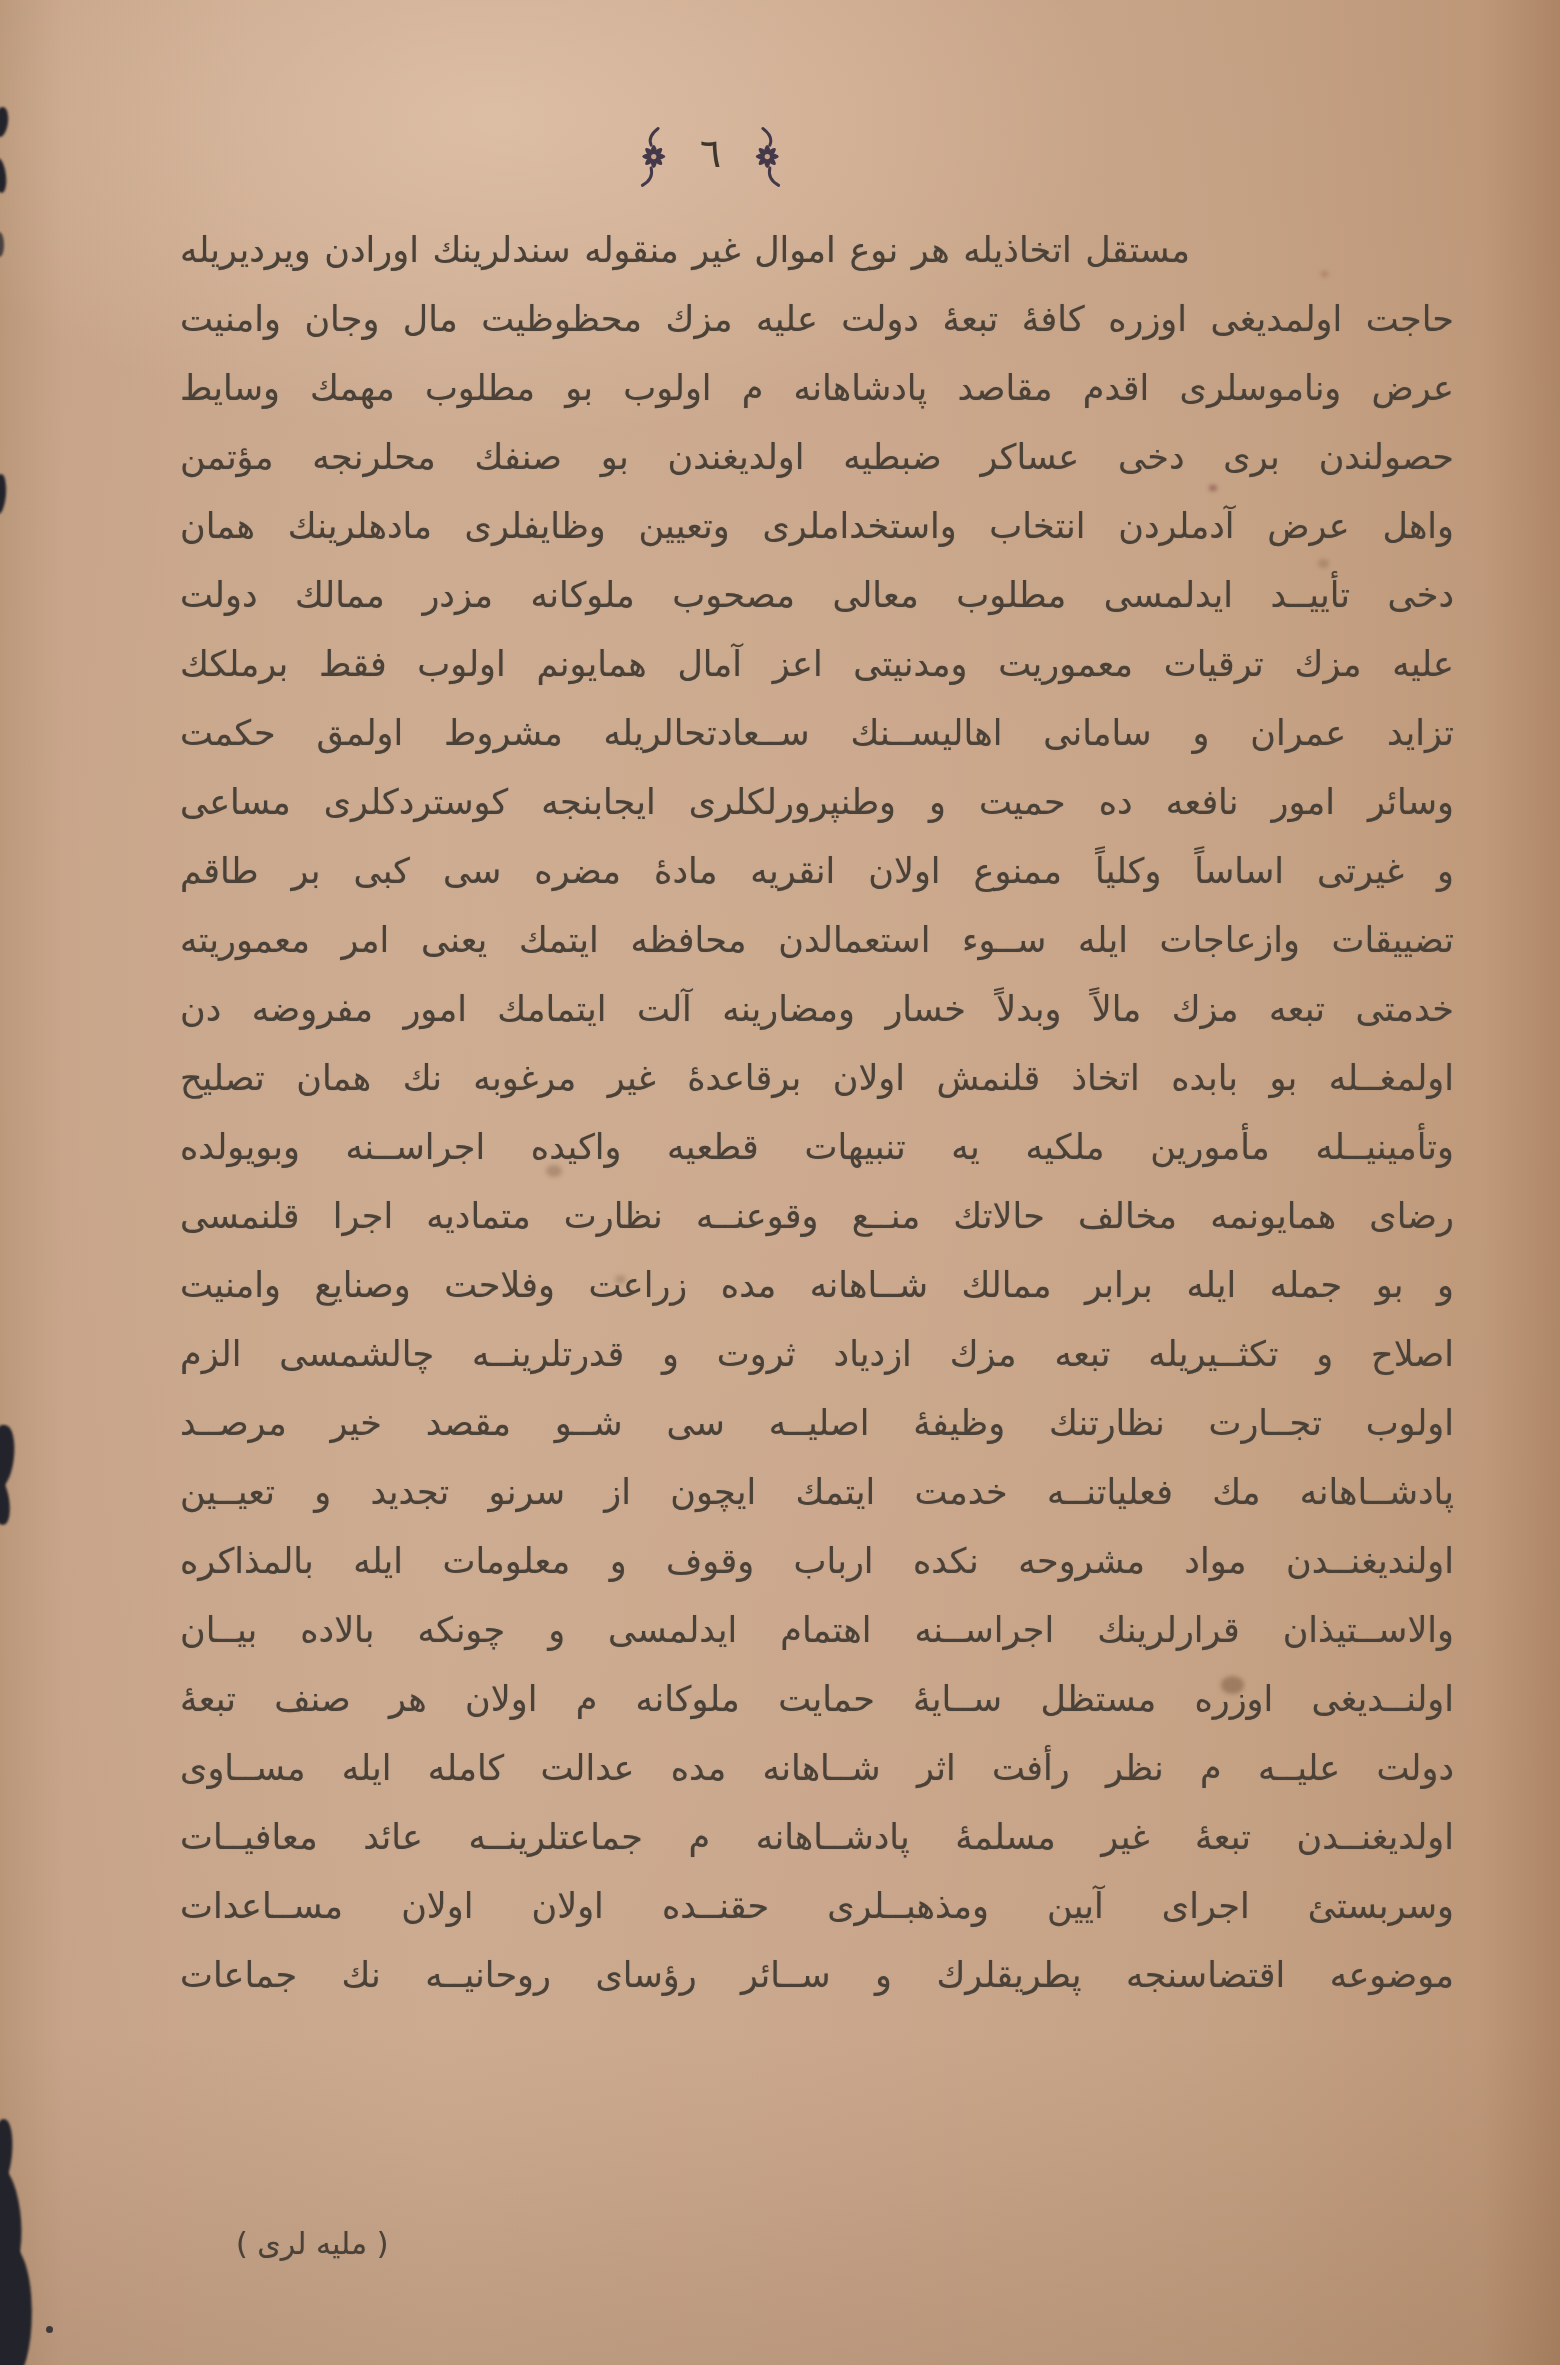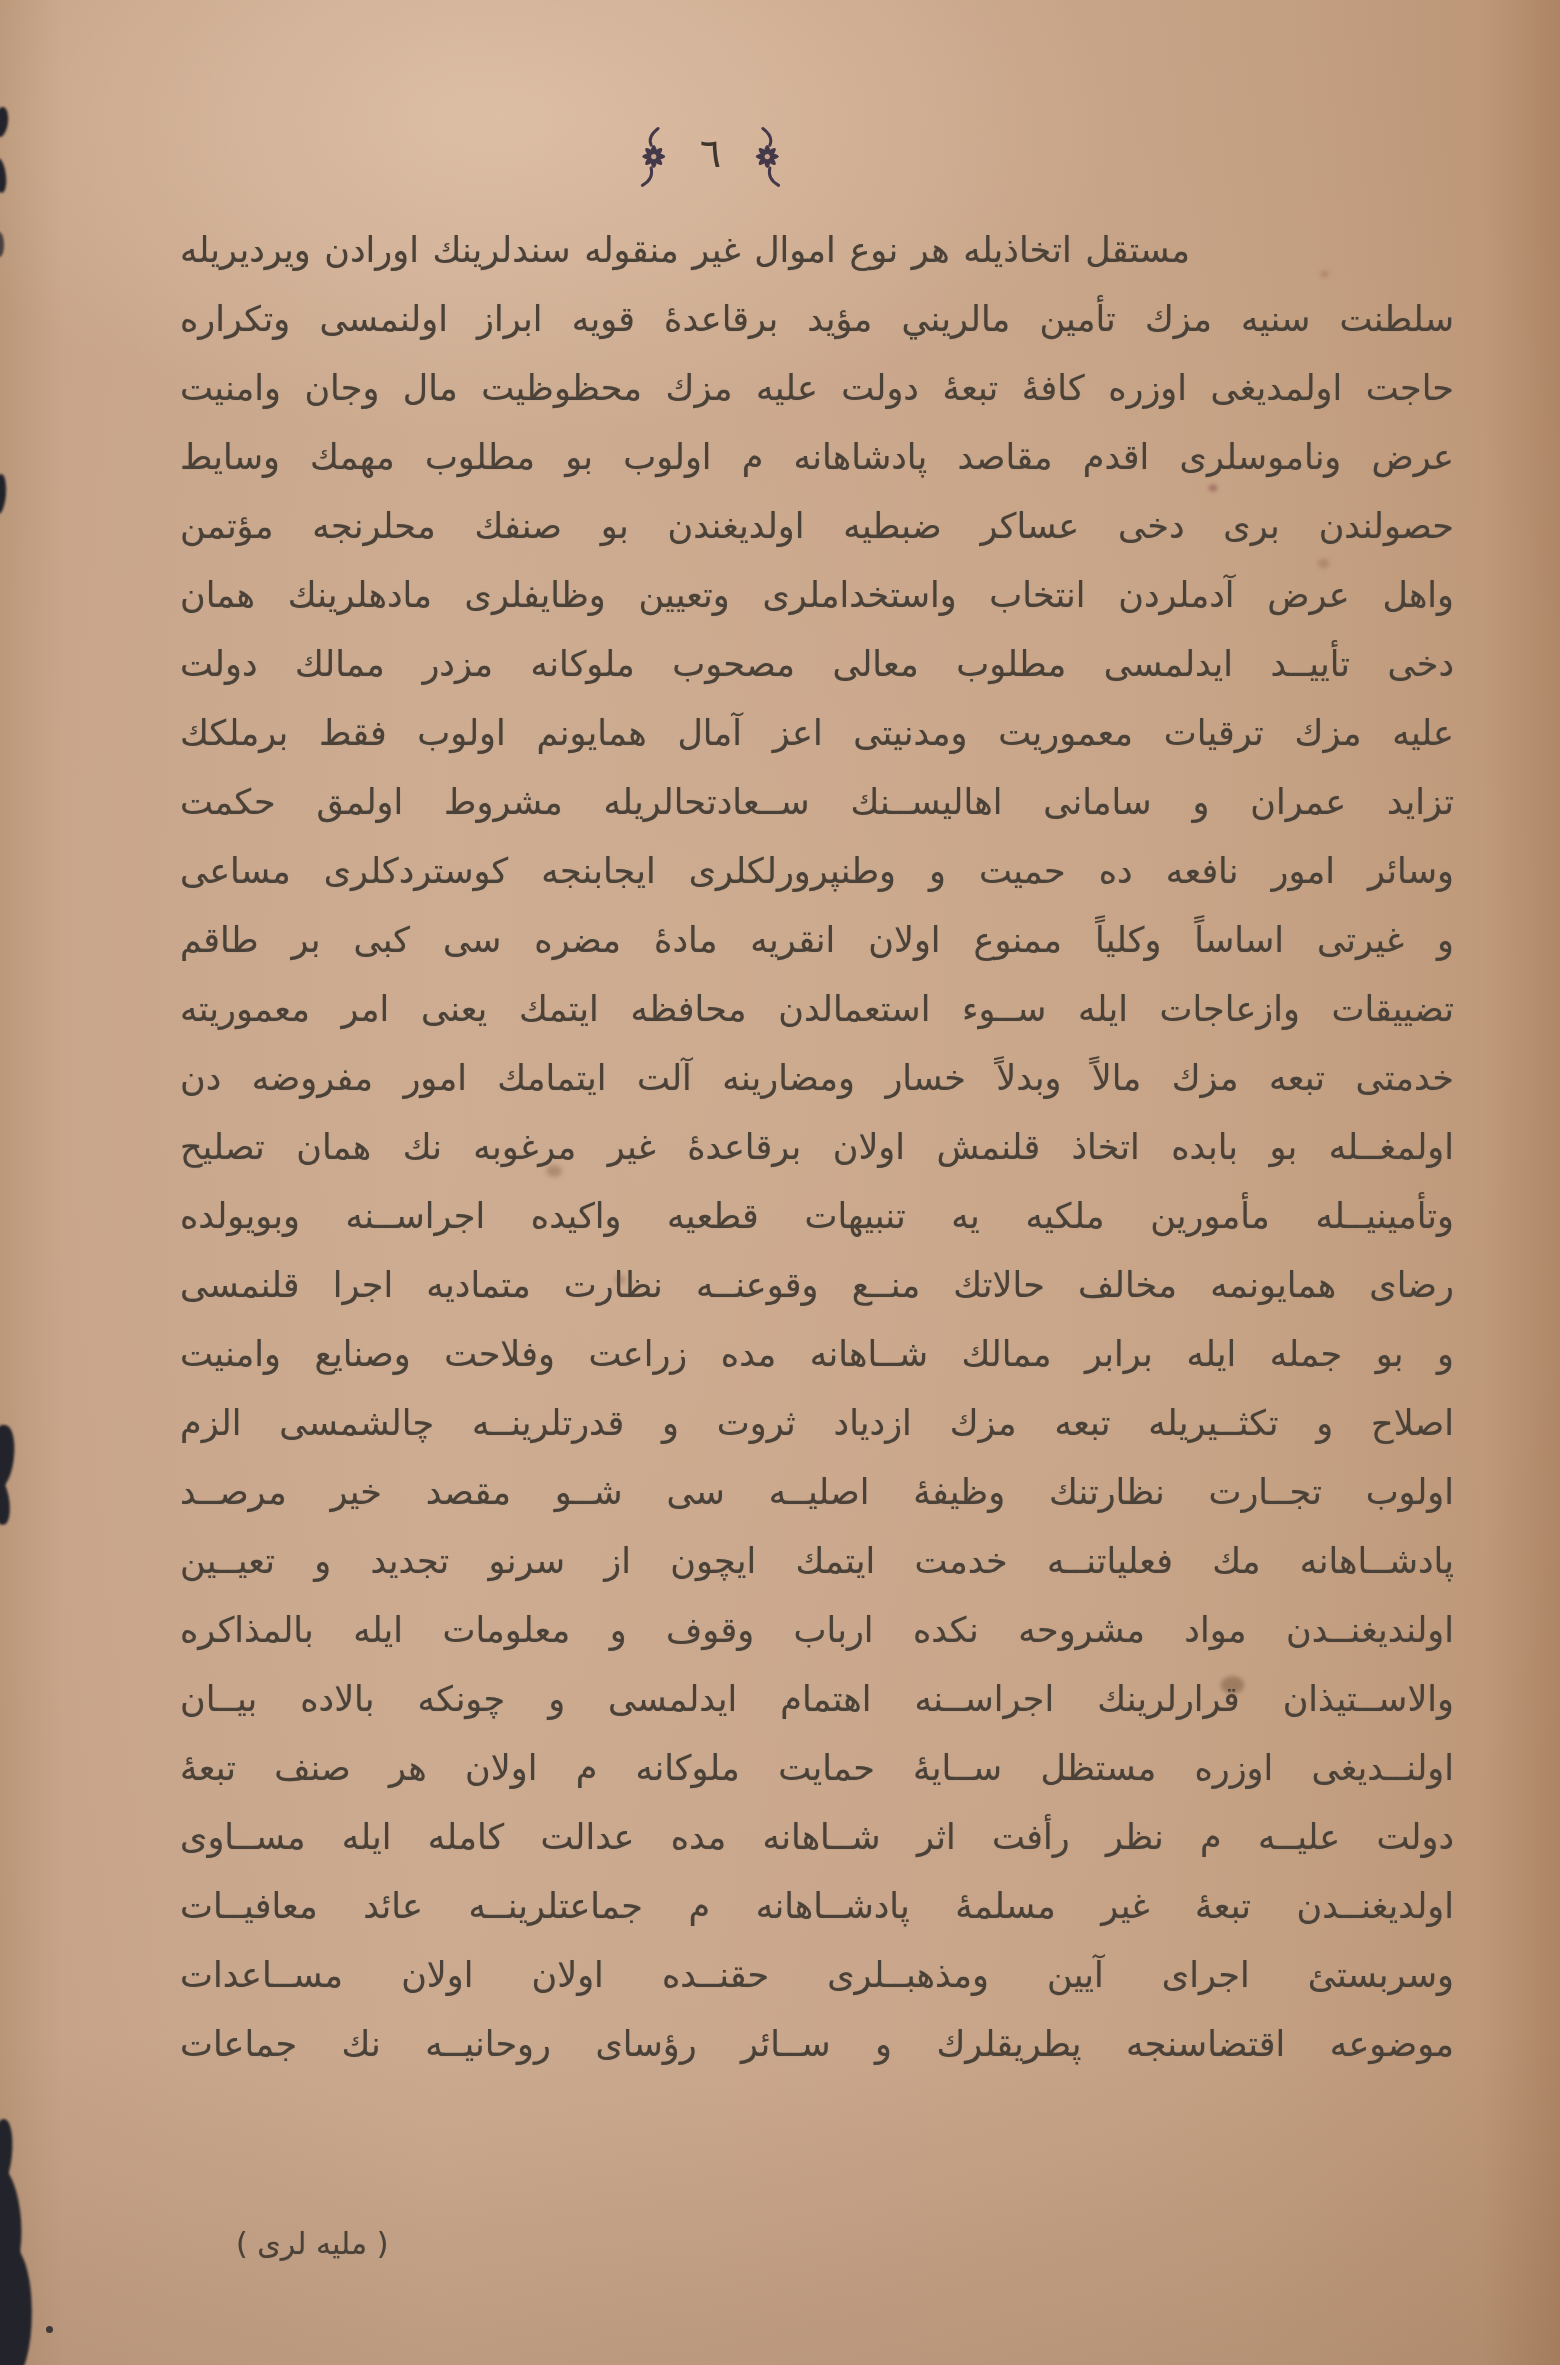--- a/index.html
+++ b/index.html
@@ -94,21 +94,20 @@
         <ellipse cx="14" cy="18" rx="2" ry="6.6" transform="rotate(135 14 18)"></ellipse>
         <circle cx="14" cy="18" r="1.5" fill="#c9a68b"></circle>
       </g>
       <path d="M16.5,2 C12.5,5 11,8 12.5,11.5" fill="none" stroke="#44394a" stroke-width="1.7" stroke-linecap="round"></path>
       <path d="M12.5,24.5 C13.5,28.5 12,32 7.5,34.5" fill="none" stroke="#44394a" stroke-width="1.7" stroke-linecap="round"></path>
     </svg>
   </div>
 
   <div class="textblock" dir="rtl">
     <div class="line first">مستقل اتخاذيله هر نوع اموال غير منقوله سندلرينك اورادن ويرديريله رك تبعهٔ</div>
-    <div class="line">سلطنت سنيه مزك تأمين مالريني مؤيد برقاعدهٔ قويه ابراز اولنمسى وتكراره</div>
     <div class="line">حاجت اولمديغى اوزره كافهٔ تبعهٔ دولت عليه مزك محظوظيت مال وجان وامنيت</div>
     <div class="line">عرض وناموسلرى اقدم مقاصد پادشاهانه م اولوب بو مطلوب مهمك وسايط</div>
     <div class="line">حصولندن برى دخى عساكر ضبطيه اولديغندن بو صنفك محلرنجه مؤتمن</div>
     <div class="line">واهل عرض آدملردن انتخاب واستخداملرى وتعيين وظايفلرى مادهلرينك همان</div>
     <div class="line">دخى تأييــد ايدلمسى مطلوب معالى مصحوب ملوكانه مزدر    ممالك دولت</div>
     <div class="line">عليه مزك ترقيات معموريت ومدنيتى اعز آمال همايونم اولوب فقط برملكك</div>
     <div class="line">تزايد عمران و سامانى اهاليســنك ســعادتحالريله مشروط اولمق حكمت</div>
     <div class="line">وسائر امور نافعه ده حميت و وطنپرورلكلرى ايجابنجه كوستردكلرى مساعى</div>
     <div class="line">و غيرتى اساساً وكلياً ممنوع اولان انقريه مادهٔ مضره سى كبى بر طاقم</div>
     <div class="line">تضييقات وازعاجات ايله ســوء استعمالدن محافظه ايتمك يعنى امر معموريته</div>

